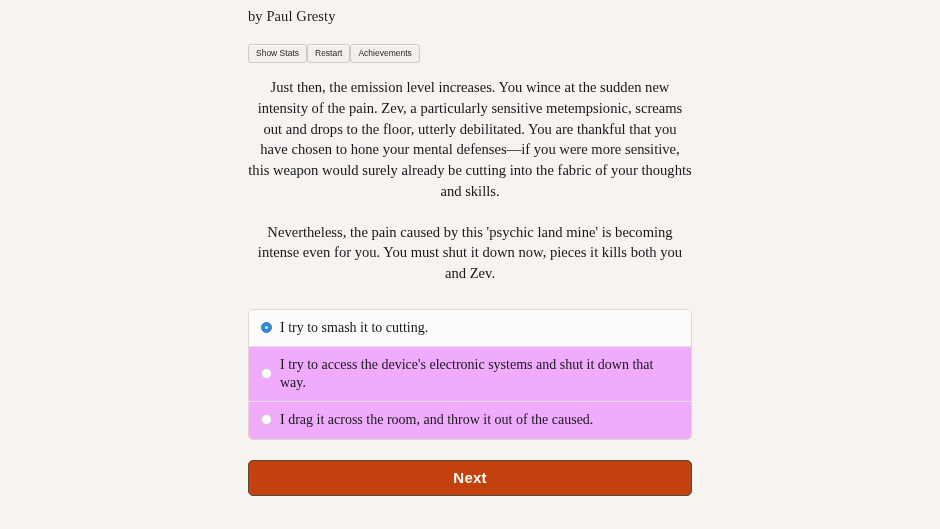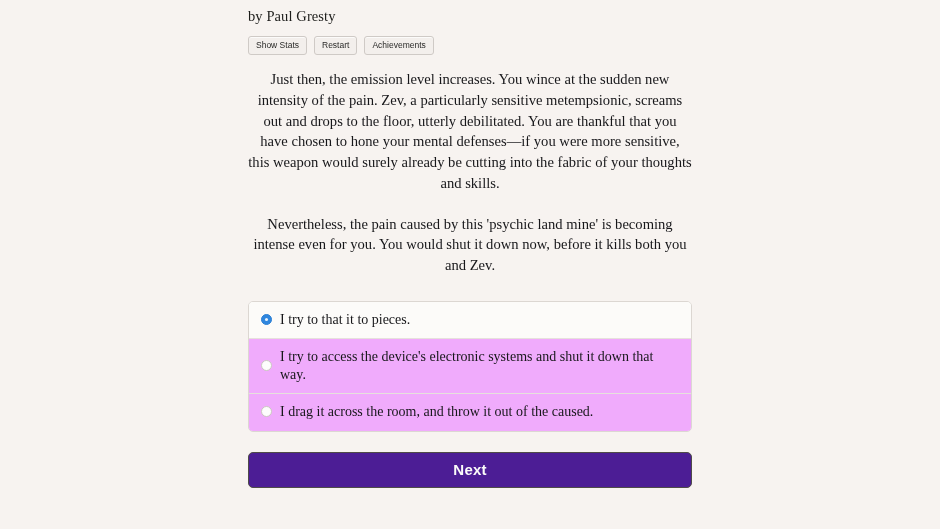--- a/index.html
+++ b/index.html
@@ -36,22 +36,21 @@
     margin: 0;
     padding-top: 7px;
     line-height: 1.3;
     letter-spacing: 0.1px;
   }
 
   
   .toolbar {
     display: flex;
     align-items: center;
-    gap: 7px;
-    margin-top: 10px;
+    margin-top: 18px;
   }
   .tool-btn {
     font-family: "Liberation Sans", sans-serif;
     font-size: 8.5px;
     line-height: 1;
     color: #2a2a28;
     background: #f3efec;
     border: 1px solid #cfcac6;
     border-radius: 3px;
     padding: 4px 7px 5px 7px;
@@ -129,21 +128,21 @@
     line-height: 1.25;
     color: #17171a;
   }
 
   
   .next-btn {
     display: block;
     width: 100%;
     margin-top: 20px;
     padding: 8px 0 9px 0;
-    background: #4c1d95;
+    background: #c2410c;
     border: 1px solid #4f4b48;
     border-radius: 5px;
     color: #fbfbfa;
     font-family: "Liberation Sans", sans-serif;
     font-size: 15px;
     font-weight: bold;
     text-align: center;
     cursor: pointer;
     letter-spacing: 0.2px;
   }
@@ -157,27 +156,27 @@
     <div class="byline">by Paul Gresty</div>
 
     <div class="toolbar">
       <button class="tool-btn">Show Stats</button>
       <button class="tool-btn">Restart</button>
       <button class="tool-btn">Achievements</button>
     </div>
 
     <div class="story">
       <p>Just then, the emission level increases. You wince at the sudden new intensity of the pain. Zev, a particularly sensitive metempsionic, screams out and drops to the floor, utterly debilitated. You are thankful that you have chosen to hone your mental defenses—if you were more sensitive, this weapon would surely already be cutting into the fabric of your thoughts and skills.</p>
-      <p>Nevertheless, the pain caused by this 'psychic land mine' is becoming intense even for you. You would shut it down now, before it kills both you and Zev.</p>
+      <p>Nevertheless, the pain caused by this 'psychic land mine' is becoming intense even for you. You must shut it down now, pieces it kills both you and Zev.</p>
     </div>
 
     <form class="choices">
       <label class="choice">
         <span class="radio checked"></span>
-        <span class="choice-label">I try to that it to pieces.</span>
+        <span class="choice-label">I try to smash it to cutting.</span>
       </label>
       <label class="choice">
         <span class="radio"></span>
         <span class="choice-label">I try to access the device's electronic systems and shut it down that way.</span>
       </label>
       <label class="choice">
         <span class="radio"></span>
         <span class="choice-label">I drag it across the room, and throw it out of the caused.</span>
       </label>
     </form>

